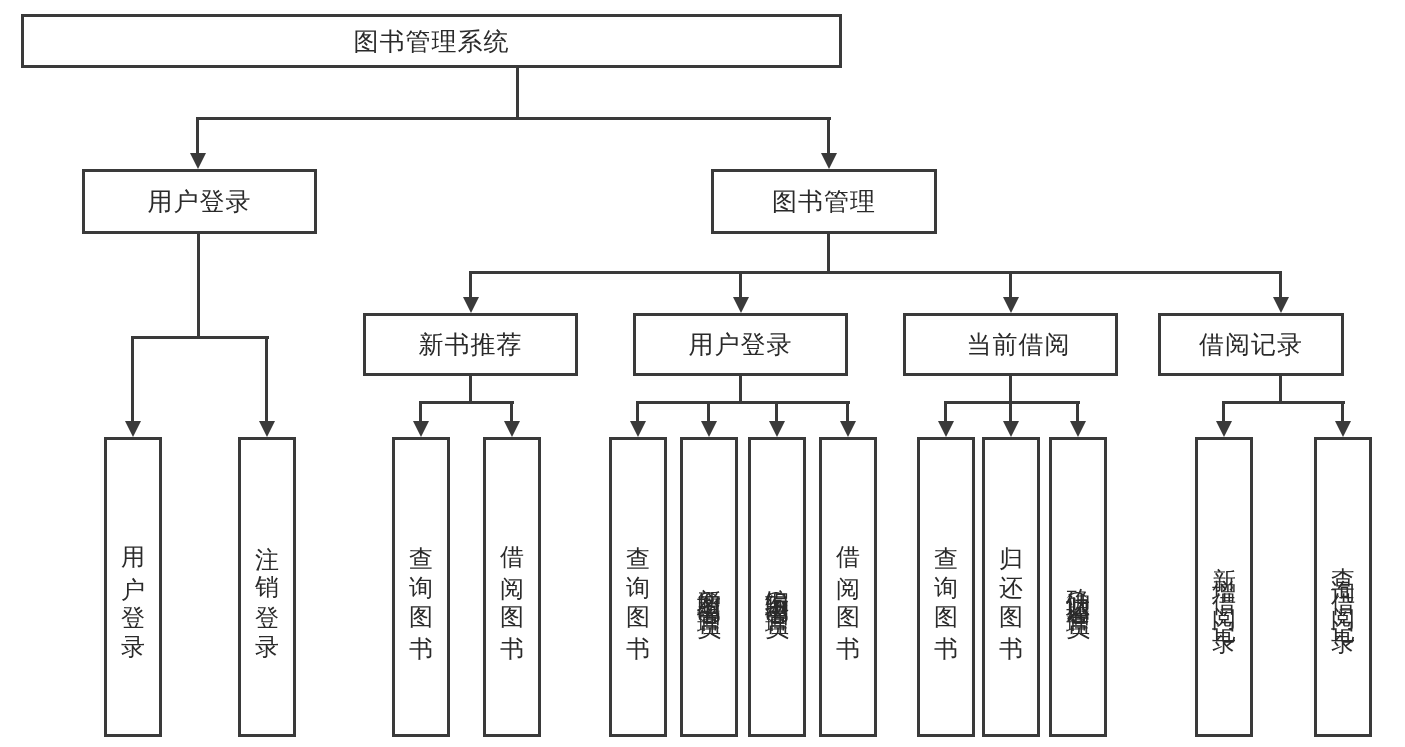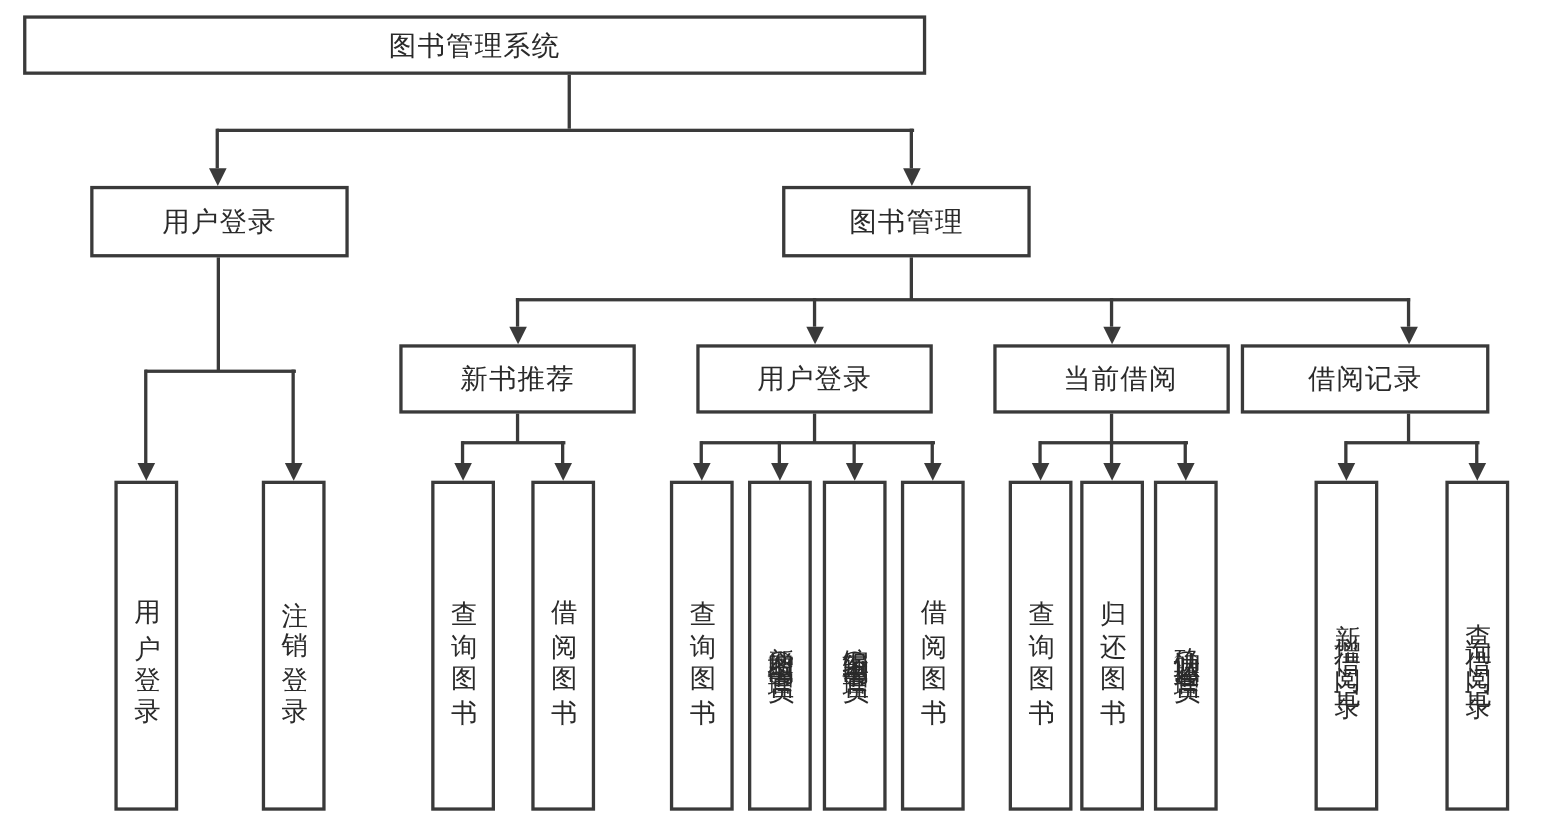--- a/index.html
+++ b/index.html
@@ -45,21 +45,21 @@
   <div class="box" style="left:82px; top:169px; width:235px; height:65px;">用户登录</div>
 
   <div class="box" style="left:711px; top:169px; width:226px; height:65px;text-align:center;">图书管理</div>
 
   <div class="box" style="left:363px; top:313px; width:215px; height:63px;">新书推荐</div>
 
   <div class="box" style="left:633px; top:313px; width:215px; height:63px;">用户登录</div>
 
   <div class="box" style="left:903px; top:313px; width:215px; height:63px;padding-left:16px;">当前借阅</div>
 
-  <div class="box" style="left:1128px; top:313px; width:226px; height:63px;text-align:right;">借阅记录</div>
+  <div class="box" style="left:1158px; top:313px; width:186px; height:63px;text-align:right;">借阅记录</div>
 
   <div class="box v-label" style="left: 104px; top: 437px; width: 58px; height: 300px; letter-spacing: 30px;">用户登录</div>
 
   <div class="box v-label" style="left: 238px; top: 437px; width: 58px; height: 300px; letter-spacing: 30px;">注销登录</div>
 
   <div class="box v-label" style="left: 392px; top: 437px; width: 58px; height: 300px; letter-spacing: 30px;">查询图书</div>
 
   <div class="box v-label" style="left: 483px; top: 437px; width: 58px; height: 300px; letter-spacing: 30px;">借阅图书</div>
 
   <div class="box v-label" style="left: 609px; top: 437px; width: 58px; height: 300px; letter-spacing: 30px;">查询图书</div>

